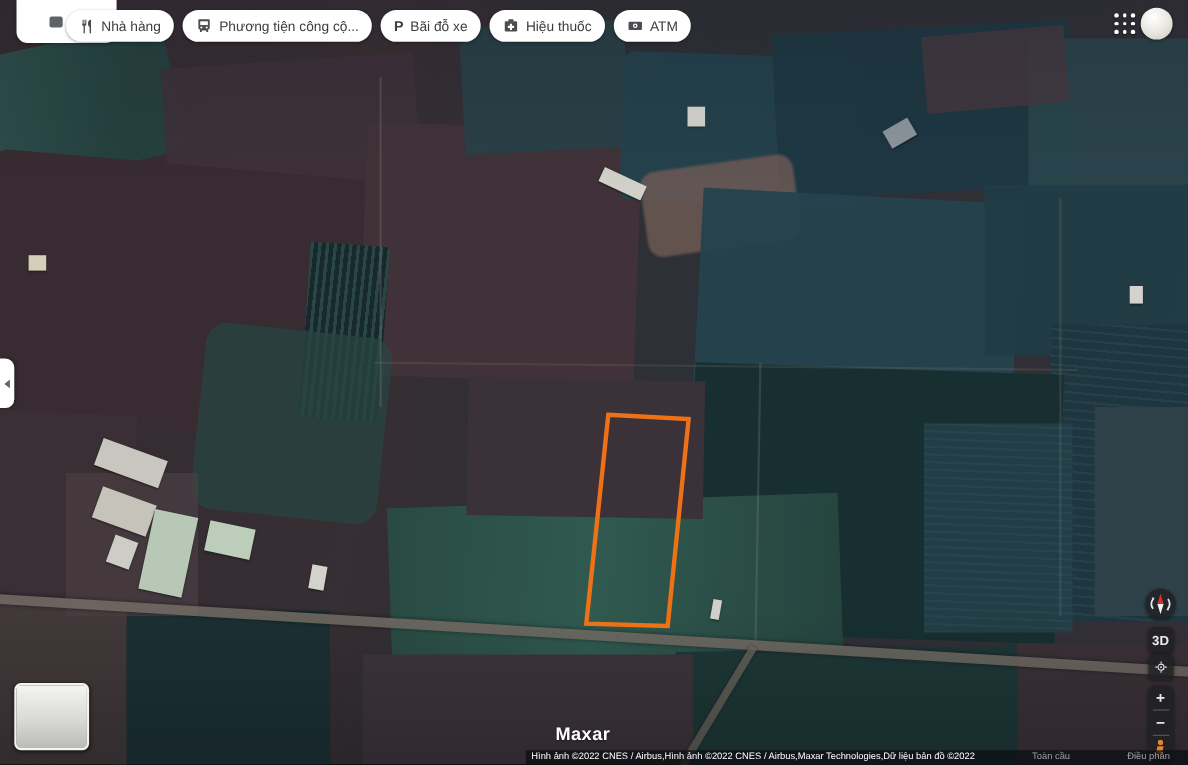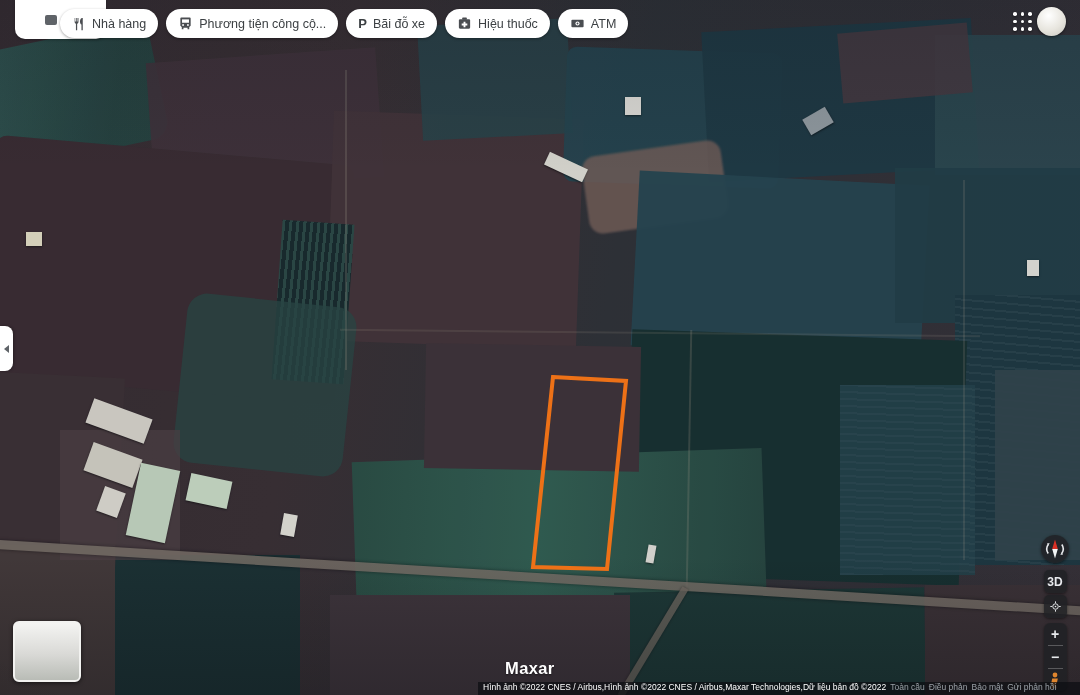--- a/index.html
+++ b/index.html
@@ -92,21 +92,21 @@
   .zoompill{margin-top:5px;width:23px;border-radius:6px;background:rgba(32,33,36,.85);box-shadow:0 1px 3px rgba(0,0,0,.5);
         display:flex;flex-direction:column;align-items:center;}
   .zbtn{width:23px;height:22px;border:none;background:transparent;color:#e8eaed;font-size:14px;font-weight:bold;cursor:pointer;line-height:22px;padding:0;font-family:inherit;}
   .zdiv{width:15px;height:1px;background:rgba(255,255,255,.25);}
   .pegman{width:23px;height:22px;display:flex;align-items:center;justify-content:center;cursor:grab;}
   .gwm{position:absolute;left:505px;top:659px;color:#fff;font-size:16.5px;font-weight:bold;letter-spacing:.4px;
         text-shadow:0 1px 2px rgba(0,0,0,.5);z-index:15;}
   .attr-bar{position:absolute;left:478px;bottom:0;width:602px;height:13px;background:rgba(12,14,18,.72);
         display:flex;align-items:flex-start;gap:4px;padding:0 5px;box-sizing:border-box;font-size:8.5px;color:#fff;
         white-space:nowrap;overflow:hidden;z-index:25;}
-  .attr-bar a{color:#9aa0a6;text-decoration:none;cursor:pointer;}
+  .attr-bar a{color:#9aa0a6;text-decoration:none;cursor:pointer;margin-left:48px;}
 </style>
 </head>
 <body>
 
 <div class="stage">
 
   <div>
     <div class="pt pt1"></div>
     <div class="pt pt2"></div>
     <div class="pt pt3 dots-dark"></div>

